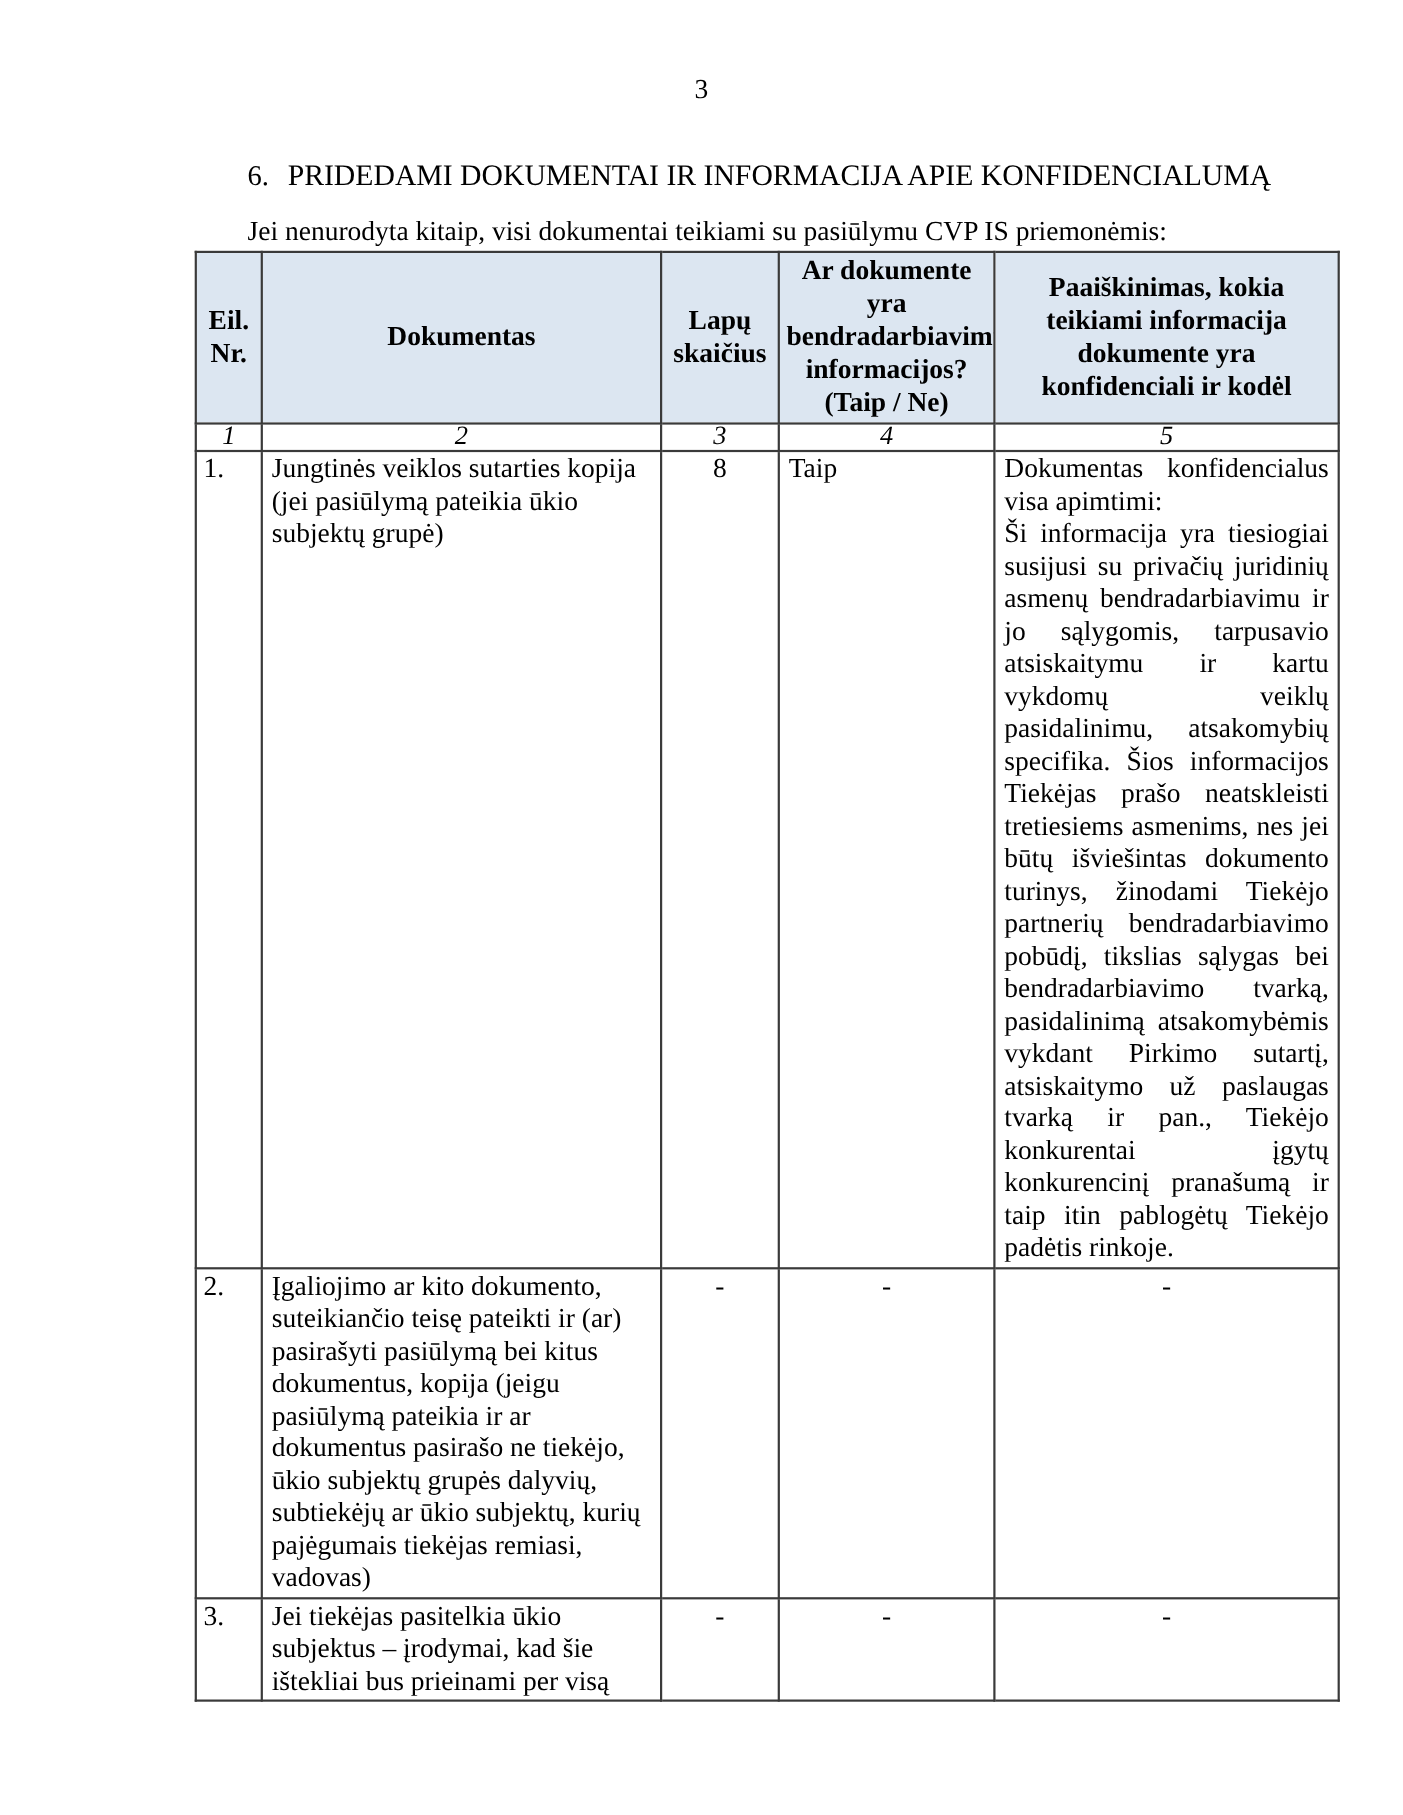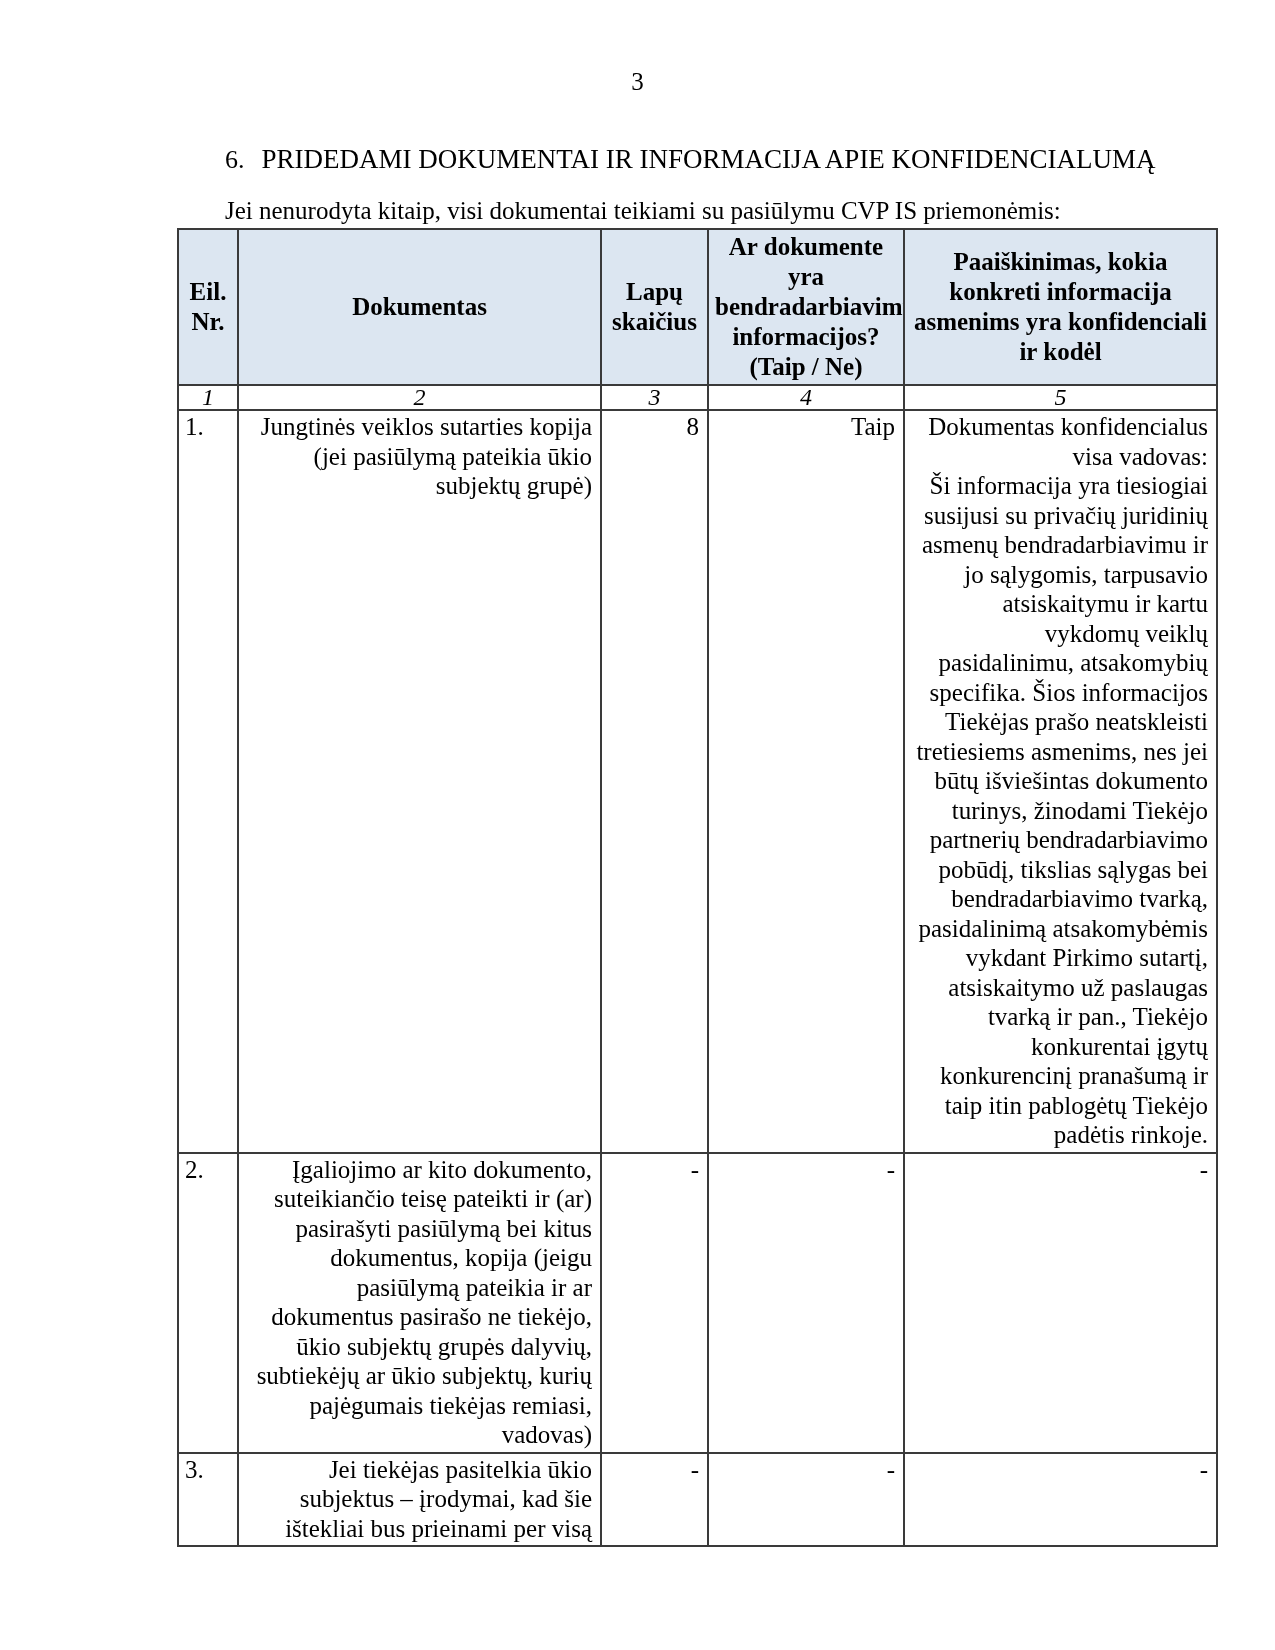--- a/index.html
+++ b/index.html
@@ -83,21 +83,20 @@
     text-align: center;
     vertical-align: middle;
     font-size: 24px;
     height: 23px;
     line-height: 23px;
     padding: 0 4px;
   }
   .body-row td {
     vertical-align: top;
     padding: 1px 8px 2px 8px;
-    text-align: right;
   }
   .body-row td.cell-nr {
     padding-left: 6px;
     text-align: left;
   }
   .cell-center { text-align: center; }
   .cell-left   { text-align: left; }
   .cell-justify { text-align: justify; }
   .row-1 td { height: 727px; }
   .row-2 td { height: 281px; }
@@ -123,39 +122,39 @@
         <col class="c3">
         <col class="c4">
         <col class="c5">
     </colgroup>
     <thead>
       <tr>
         <th>Eil. Nr.</th>
         <th>Dokumentas</th>
         <th>Lapų skaičius</th>
         <th>Ar dokumente yra bendradarbiavimu informacijos? (Taip / Ne)</th>
-        <th>Paaiškinimas, kokia konkreti informacija asmenims yra konfidenciali ir kodėl</th>
+        <th>Paaiškinimas, kokia teikiami informacija dokumente yra konfidenciali ir kodėl</th>
       </tr>
     </thead>
     <tbody>
       <tr class="num-row">
         <td>1</td>
         <td>2</td>
         <td>3</td>
         <td>4</td>
         <td>5</td>
       </tr>
 
       <tr class="body-row row-1">
         <td class="cell-nr">1.</td>
         <td class="cell-left">Jungtinės veiklos sutarties kopija (jei pasiūlymą pateikia ūkio subjektų grupė)</td>
         <td class="cell-center">8</td>
         <td class="cell-left">Taip</td>
         <td class="cell-justify">
-          <div>Dokumentas konfidencialus visa vadovas:</div>
+          <div>Dokumentas konfidencialus visa apimtimi:</div>
           <div>Ši informacija yra tiesiogiai susijusi su privačių juridinių asmenų bendradarbiavimu ir jo sąlygomis, tarpusavio atsiskaitymu ir kartu vykdomų veiklų pasidalinimu, atsakomybių specifika. Šios informacijos Tiekėjas prašo neatskleisti tretiesiems asmenims, nes jei būtų išviešintas dokumento turinys, žinodami Tiekėjo partnerių bendradarbiavimo pobūdį, tikslias sąlygas bei bendradarbiavimo tvarką, pasidalinimą atsakomybėmis vykdant Pirkimo sutartį, atsiskaitymo už paslaugas tvarką ir pan., Tiekėjo konkurentai įgytų konkurencinį pranašumą ir taip itin pablogėtų Tiekėjo padėtis rinkoje.</div>
         </td>
       </tr>
 
       <tr class="body-row row-2">
         <td class="cell-nr">2.</td>
         <td class="cell-left">Įgaliojimo ar kito dokumento, suteikiančio teisę pateikti ir (ar) pasirašyti pasiūlymą bei kitus dokumentus, kopija (jeigu pasiūlymą pateikia ir ar dokumentus pasirašo ne tiekėjo, ūkio subjektų grupės dalyvių, subtiekėjų ar ūkio subjektų, kurių pajėgumais tiekėjas remiasi, vadovas)</td>
         <td class="cell-center">-</td>
         <td class="cell-center">-</td>
         <td class="cell-center">-</td>

